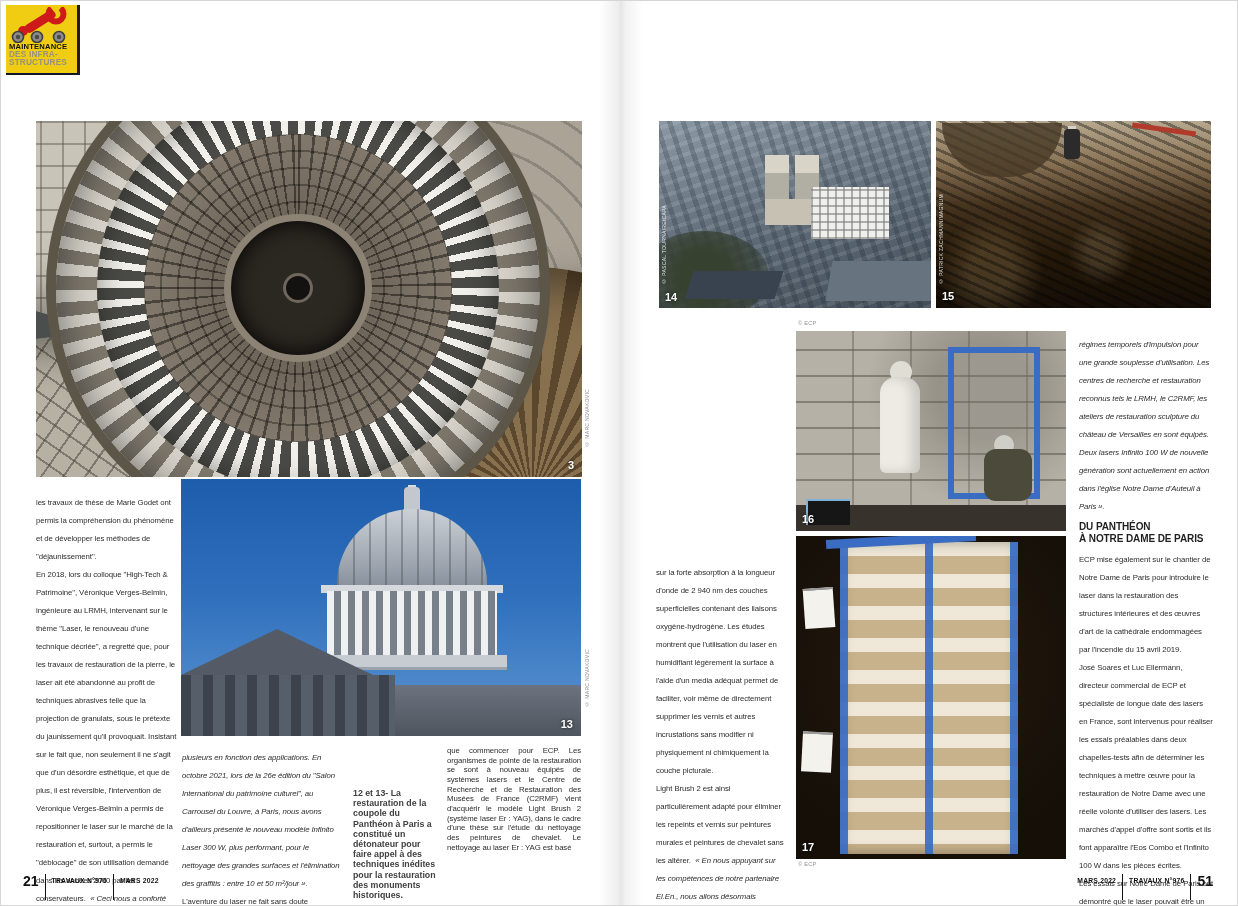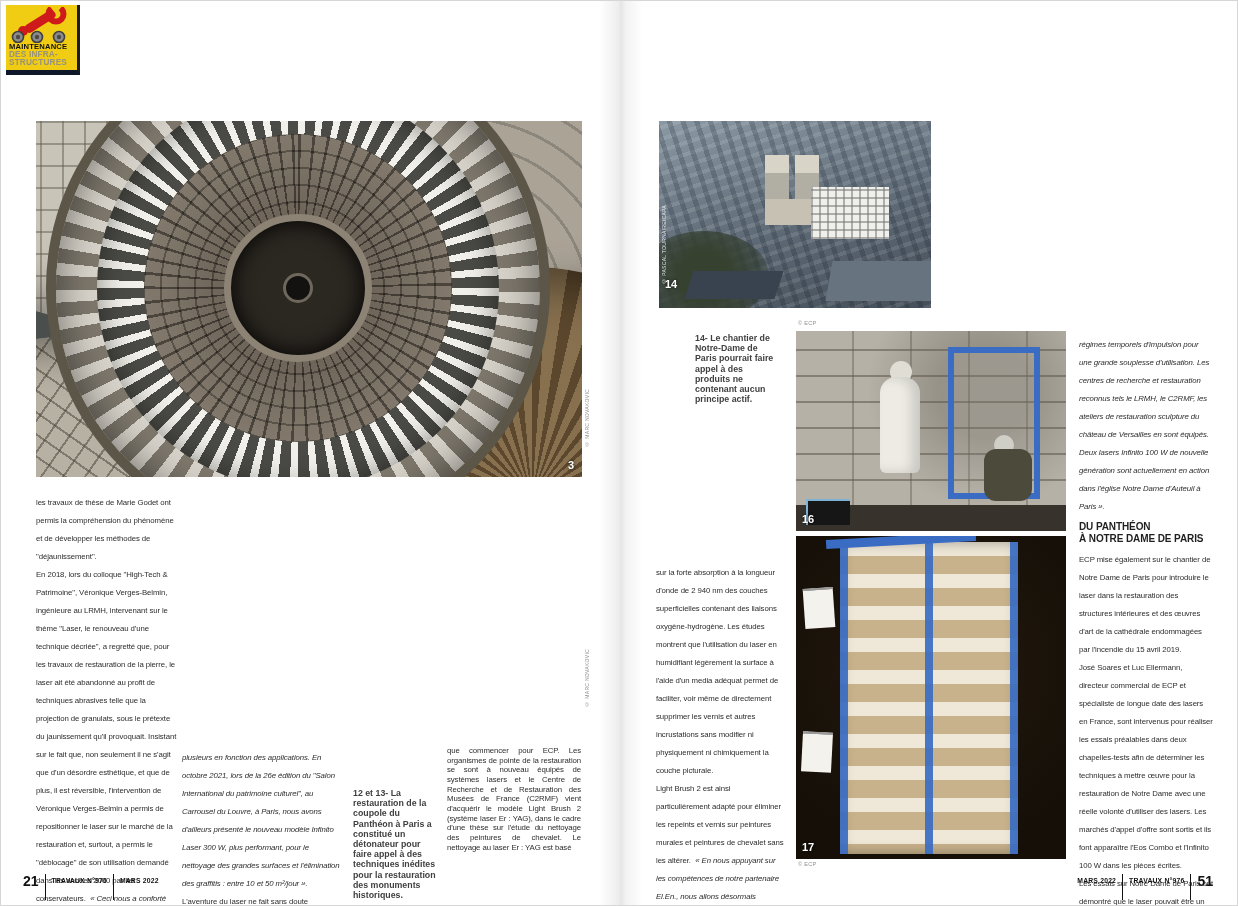--- a/index.html
+++ b/index.html
@@ -1,21 +1,21 @@
 <!DOCTYPE html>
 <html><head>
 <meta charset="utf-8">
 <style>
   html,body{margin:0;padding:0;background:#e9e9e9;font-family:"Liberation Sans",sans-serif;}
   #canvas{position:relative;width:1238px;height:906px;background:#ffffff;border:1px solid #d6d6d6;box-sizing:border-box;overflow:hidden;margin:0 auto;}
   .abs{position:absolute;}
   
   .gutter{left:598px;top:0;width:44px;height:906px;background:linear-gradient(90deg,rgba(0,0,0,0) 0%,rgba(0,0,0,.07) 45%,rgba(0,0,0,.10) 50%,rgba(0,0,0,.05) 60%,rgba(0,0,0,0) 100%);}
   
-  .logo{left:5px;top:4px;width:74px;height:70px;background:#f0cd12;border-right:3px solid #1c1c1c;border-bottom:5px solid #0f172a;box-sizing:border-box;padding:2px 3px;}
+  .logo{left:5px;top:4px;width:74px;height:70px;background:#f0cd12;border-right:3px solid #1c1c1c;border-bottom:2px solid #0f172a;box-sizing:border-box;padding:2px 3px;}
   .logo svg{display:block;}
   .logo-l1{font-size:7.6px;font-weight:bold;color:#111;letter-spacing:.2px;line-height:8px;}
   .logo-l2,.logo-l3{font-size:8.2px;font-weight:bold;color:#97917d;letter-spacing:.2px;line-height:7.6px;}
   
   .photo{overflow:hidden;}
   .pnum{position:absolute;color:#fff;font-weight:bold;font-size:11px;text-shadow:0 0 3px rgba(0,0,0,.8);}
   .vcredit{writing-mode:vertical-rl;transform:rotate(180deg);font-size:5px;color:#8f8f8f;letter-spacing:.3px;white-space:nowrap;}
   .vcredit.onphoto{color:rgba(255,255,255,.85);}
   .hcredit{font-size:5.5px;color:#8f8f8f;letter-spacing:.3px;}
   
@@ -142,20 +142,31 @@
     <div class="blob bl"></div>
     <div class="circ c1"></div>
     <div class="circ c2"></div>
     <div class="circ c3"></div>
     <div class="circ c4"></div>
     <div class="circ c5"></div>
     <div class="pnum" style="right:8px;bottom:6px;">3</div>
   </div>
   <div class="abs vcredit" style="left:583px;top:388px;">© MARC NOVAKOVIC</div>
 
+  <div class="abs photo p13">
+    <div class="abs lantern"></div>
+    <div class="abs domecap"></div>
+    <div class="abs band1"></div>
+    <div class="abs drum"></div>
+    <div class="abs band2"></div>
+    <div class="abs ped"></div>
+    <div class="abs front"></div>
+    <div class="abs right"></div>
+    <div class="pnum" style="right:8px;bottom:6px;">13</div>
+  </div>
   <div class="abs vcredit" style="left:583px;top:648px;">© MARC NOVAKOVIC</div>
 
   <div class="abs" style="left:35px;top:490px;width:141px;">
     <span class="bodytxt">les travaux de thèse de Marie Godet ont permis la compréhension du phénomène et de développer les méthodes de "déjaunissement".
 En 2018, lors du colloque "High-Tech &amp; Patrimoine", Véronique Verges-Belmin, ingénieure au LRMH, intervenant sur le thème "Laser, le renouveau d'une technique décriée", a regretté que, pour les travaux de restauration de la pierre, le laser ait été abandonné au profit de techniques abrasives telle que la projection de granulats, sous le prétexte du jaunissement qu'il provoquait. Insistant sur le fait que, non seulement il ne s'agit que d'un désordre esthétique, et que de plus, il est réversible, l'intervention de Véronique Verges-Belmin a permis de repositionner le laser sur le marché de la restauration et, surtout, a permis le "déblocage" de son utilisation demandé dans les années 2000 par les conservateurs.</span>
     <span class="bodytxt ital">« Ceci nous a conforté dans notre volonté de réintroduire ces appareils sur le marché. Nous avons formé du personnel pour qu'il puisse lui-même transmettre cette formation.
 Dès lors, il nous a été possible de commercialiser plusieurs appareils de la gamme El.En. conçus pour la sauvegarde du patrimoine : il en existe</span>
   </div>
 
   <div class="abs" style="left:181px;top:745px;width:158px;">
@@ -176,27 +187,33 @@
   </div>
 
   <div class="abs photo p14">
     <div class="abs green"></div>
     <div class="abs roof1"></div>
     <div class="abs roof2"></div>
     <div class="abs tower t1"></div>
     <div class="abs tower t2"></div>
     <div class="abs facade"></div>
     <div class="abs scaff"></div>
-    <div class="pnum" style="left:6px;bottom:18px;margin-top:12px;">14</div>
+    <div class="pnum" style="left:6px;bottom:5px;margin-top:12px;">14</div>
     <div class="vcredit onphoto" style="position:absolute;left:2px;bottom:24px;">© PASCAL TOURNAIRE/CAPA</div>
   </div>
 
+  <div class="abs photo p15">
+    <div class="abs arch"></div>
+    <div class="abs fig"></div>
+    <div class="abs crane"></div>
+    <div class="pnum" style="left:6px;bottom:6px;">15</div>
+    <div class="vcredit onphoto" style="position:absolute;left:2px;bottom:24px;">© PATRICK ZACHMANN/MAGNUM</div>
+  </div>
 
   <div class="abs" style="left:694px;top:332px;width:84px;">
-    <div class="cap">14- Le chantier de Notre-Dame de Paris pourrait faire appel à des produits ne contenant aucun principe actif.</div>
   </div>
 
   <div class="abs hcredit" style="left:797px;top:319px;">© ECP</div>
   <div class="abs photo p16">
     <div class="abs floor"></div>
     <div class="abs tape"></div>
     <div class="abs w1h"></div>
     <div class="abs w1"></div>
     <div class="abs w2h"></div>
     <div class="abs w2"></div>

